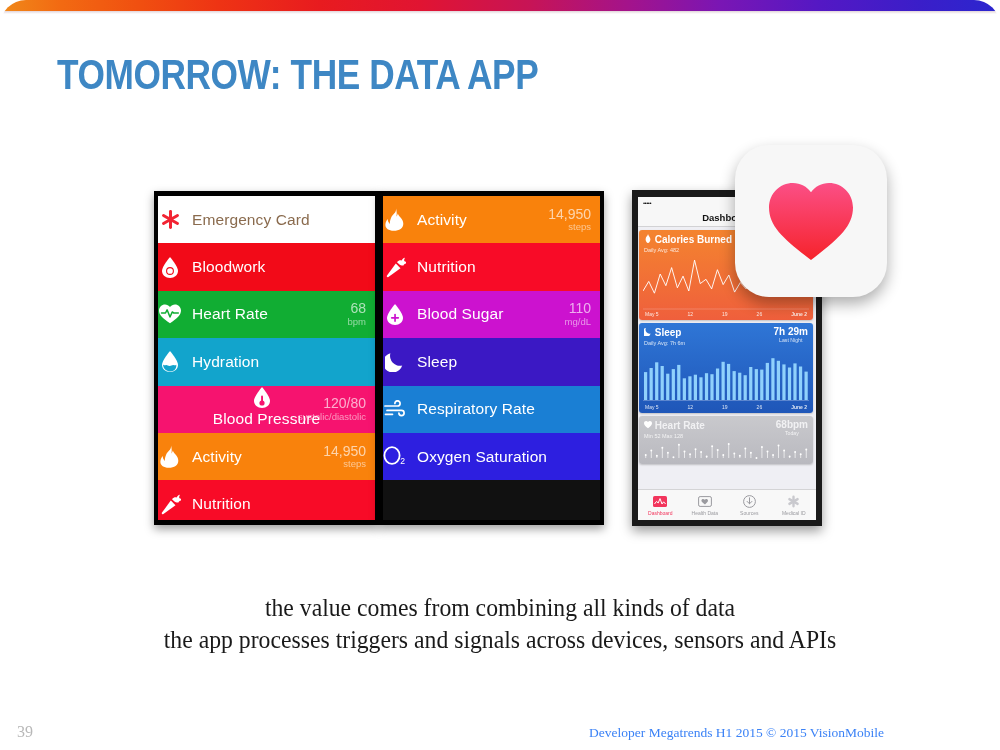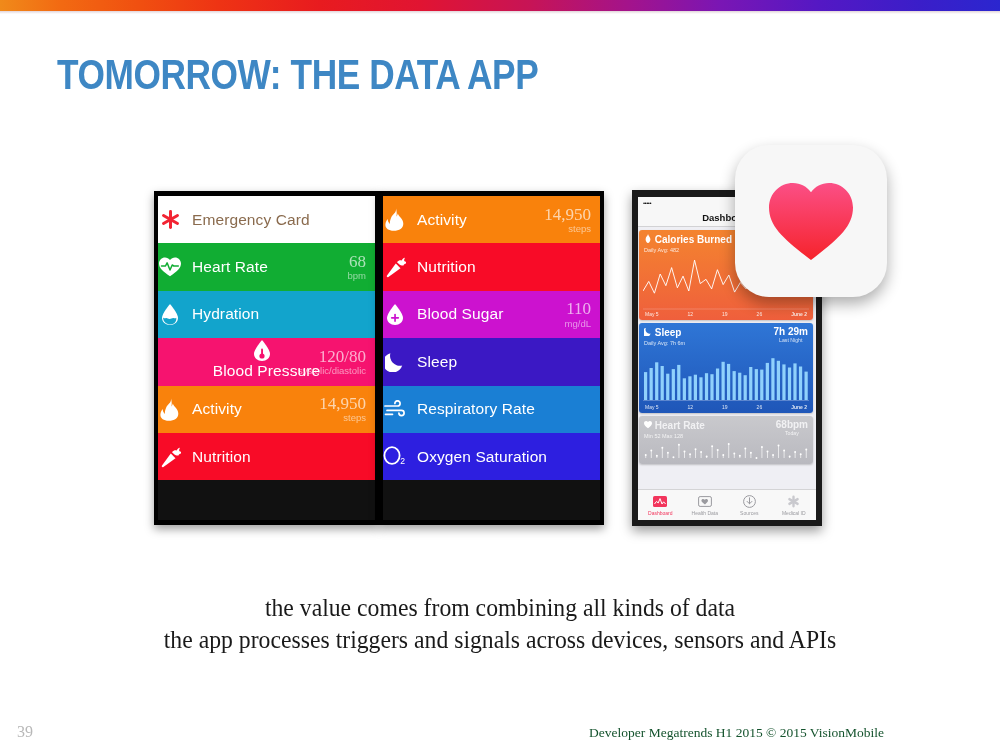--- a/index.html
+++ b/index.html
@@ -7,20 +7,21 @@
     width: 1000px; height: 750px;
     background: #ffffff;
     font-family: "Liberation Sans", sans-serif;
     overflow: hidden;
   }
   #slide {
     position: relative;
     width: 1000px; height: 750px;
     background: #ffffff;
     overflow: hidden;
+    border-radius: 26px;
   }
 
   
   .topbar {
     position: absolute; left: 0; top: 0;
     width: 1000px; height: 11px;
     background: linear-gradient(90deg,
       #f08a1a 0%, #f26a12 6%, #f04f10 14%, #ee3314 22%,
       #e81b1f 32%, #e11432 42%, #c71456 53%, #a3138c 63%,
       #7a16b4 72%, #5418c4 82%, #3a1ec9 92%, #2b26cf 100%);
@@ -77,21 +78,21 @@
     font-family: "Liberation Sans", sans-serif;
     letter-spacing: .1px;
     white-space: nowrap;
   }
   .hk-row .vals {
     position: absolute; right: 9px; top: 50%;
     transform: translateY(-50%);
     text-align: right;
     line-height: 1.12;
   }
-  .hk-row .vals .v1 { font-size: 17px; color: rgba(255,255,255,.66); display:block;font-family:Liberation Serif, serif; }
+  .hk-row .vals .v1 { font-size: 14px; color: rgba(255,255,255,.66); display:block; }
   .hk-row .vals .v2 { font-size: 9.5px;  color: rgba(255,255,255,.55); display:block; }
   .row-white .lbl { color: #8a6b4e; }
 
   
   #phone-dash {
     position: absolute; left: 482px; top: 4px;
     width: 190px; height: 336px;
     background: #1a1a1a;
     box-shadow: 0 5px 11px rgba(0,0,0,.40);
   }
@@ -175,21 +176,21 @@
 
   
   .page-num {
     position:absolute; left: 17px; top: 723px;
     font-family: "Liberation Serif", serif;
     font-size: 16px; color: #b8b8b8;
   }
   .footer-text {
     position:absolute; right: 116px; top: 725px;
     font-family: "Liberation Serif", serif;
-    font-size: 13.5px; color: #14532d;
+    font-size: 13.5px; color: #3b82f6;
     white-space: nowrap;
   }
   .logo {
     position:absolute; right: 12px; top: 709px;
     width: 96px; height: 36px;
   }
   .logo .lg-text {
     position:absolute; left:14px; top:4px;
     font-family:"Liberation Sans", sans-serif;
     font-weight:bold; font-size:14.5px; line-height:13.5px;
@@ -215,20 +216,29 @@
             <span class="ico">
               <svg width="21" height="21" viewBox="0 0 21 21">
                 <g fill="#f22433">
                   <rect x="9" y="1" width="3" height="19" rx="1.4"></rect>
                   <rect x="9" y="1" width="3" height="19" rx="1.4" transform="rotate(60 10.5 10.5)"></rect>
                   <rect x="9" y="1" width="3" height="19" rx="1.4" transform="rotate(120 10.5 10.5)"></rect>
                 </g>
               </svg>
             </span>
             <span class="lbl">Emergency Card</span>
+          </div>
+          <div class="hk-row" style="background: rgb(242, 10, 24);">
+            <span class="ico">
+              <svg width="20" height="23" viewBox="0 0 20 23">
+                <path d="M10 1C10 1 2 10.2 2 14.8 2 19 5.6 22 10 22s8-3 8-7.2C18 10.2 10 1 10 1z" fill="#fff"></path>
+                <circle cx="10" cy="15" r="3.4" fill="none" stroke="#f20a18" stroke-width="1.1"></circle>
+              </svg>
+            </span>
+            <span class="lbl">Bloodwork</span>
           </div>
           <div class="hk-row" style="background: rgb(17, 173, 51);">
             <span class="ico">
               <svg width="22" height="20" viewBox="0 0 22 20">
                 <path d="M11 19.3C3.8 14.3 0 11 0 6.6 0 3 2.8.4 6 .4c1.9 0 3.8 1 5 2.6C12.2 1.4 14.1.4 16 .4c3.2 0 6 2.6 6 6.2 0 4.4-3.8 7.7-11 12.7z" fill="#fff"></path>
                 <path d="M2.5 9h4l1.6-3.2L11 13l2.2-5 1.6 1h4.5" stroke="#11ad33" stroke-width="1.5" fill="none" stroke-linejoin="round" stroke-linecap="round"></path>
               </svg>
             </span>
             <span class="lbl">Heart Rate</span>
             <span class="vals">

